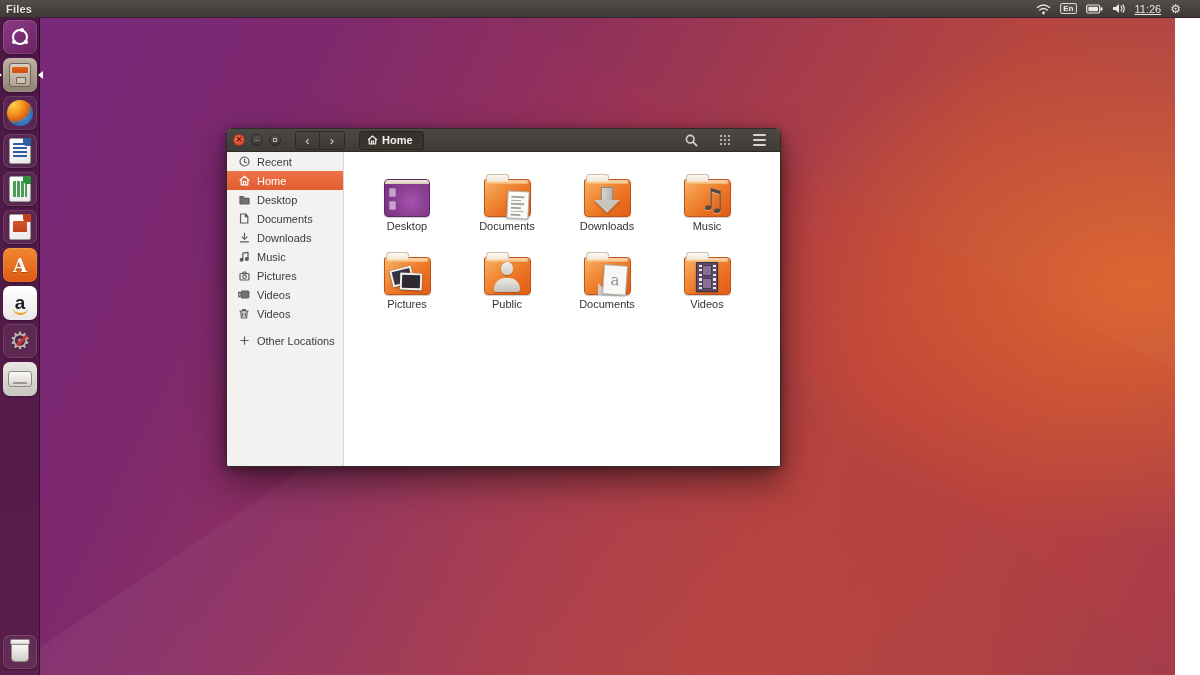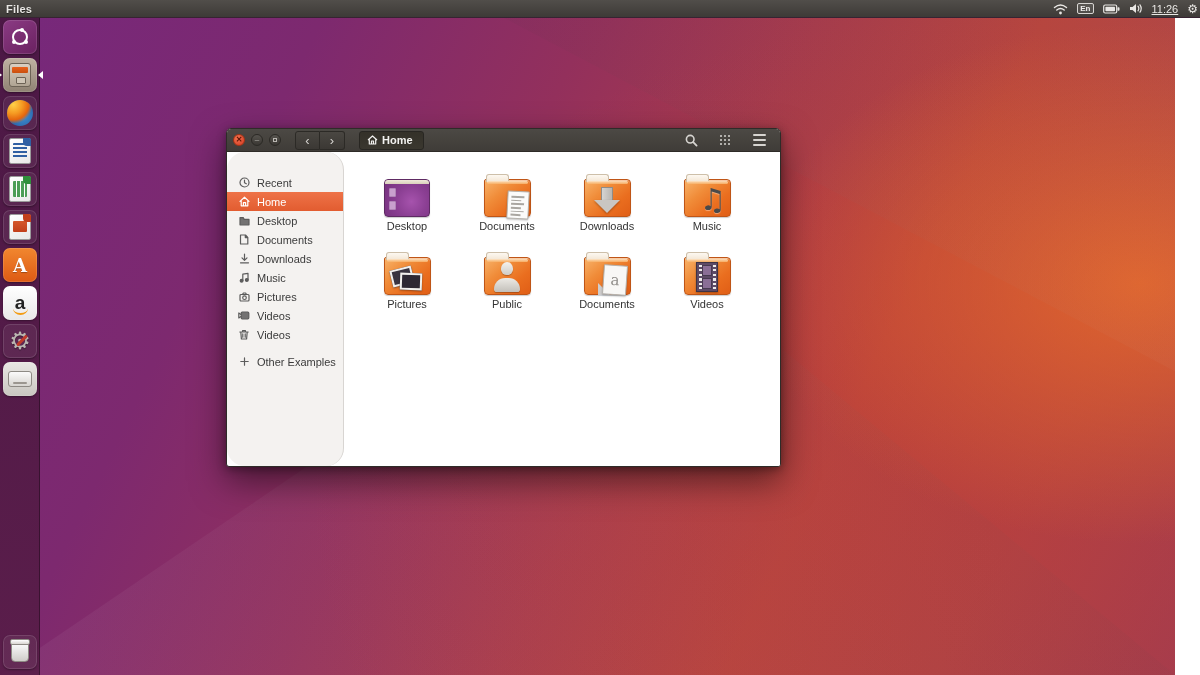--- a/index.html
+++ b/index.html
@@ -18,21 +18,21 @@
 
   
   .panel {
     position:absolute; top:0; left:0; width:1200px; height:18px;
     background:linear-gradient(#514e4a, #3d3a37);
     border-bottom:1px solid rgba(42,12,38,.65);
     display:flex; align-items:center; justify-content:space-between;
     color:#e9e7e4; font-size:11px; z-index:50;
   }
   .panel-left { padding-left:6px; font-weight:bold; letter-spacing:.2px; text-shadow:0 1px 1px rgba(0,0,0,.5); }
-  .panel-right { display:flex; align-items:center; gap:9px; padding-right:2px; }
+  .panel-right { display:flex; align-items:center; gap:9px; padding-right:19px; }
   .indicator { display:flex; align-items:center; }
   .kbd-box { border:1px solid #d7d5d2; border-radius:2px; font-size:8px; font-weight:bold; padding:0 2px; line-height:10px; height:11px; color:#efeeec; background:rgba(255,255,255,.08); }
   .clock { font-size:11px;text-decoration:underline; }
   .gear-glyph { font-size:12px; line-height:12px; color:#e9e7e4; }
 
   
   .launcher {
     position:absolute; top:18px; left:0; width:40px; height:657px;
     background:linear-gradient(180deg, rgba(70,22,62,.88), rgba(86,28,70,.88));
     box-shadow:inset -1px 0 0 rgba(0,0,0,.35);
@@ -118,21 +118,21 @@
   .hb-right { margin-left:auto; display:flex; align-items:center; gap:12px; padding-right:4px; }
   .hb-iconbtn { width:22px; height:19px; display:flex; align-items:center; justify-content:center; border-radius:3px; }
   .griddots { width:11px; height:11px; display:grid; grid-template-columns:repeat(3,1fr); gap:1.5px; }
   .griddots i { width:2.2px; height:2.2px; background:#d6d4d0; border-radius:1px; }
   .burger { width:13px; display:flex; flex-direction:column; gap:2.5px; }
   .burger i { height:2.2px; background:#d6d4d0; border-radius:1px; }
 
   .winbody { display:flex; height:calc(100% - 23px); }
 
   
-  .sidebar { width:117px; background:#f4f2f0; border-right:1px solid #d8d5d2; padding-top:21px; display:flex; flex-direction:column;border-radius:18px; }
+  .sidebar { width:117px; background:#f4f2f0; border-right:1px solid #d8d5d2; padding-top:0; display:flex; flex-direction:column; }
   .side-item { height:19px; display:flex; align-items:center; gap:7px; padding-left:11px; font-size:11px; color:#3b3b3b; cursor:default; }
   .side-item .sicon { width:12px; display:flex; align-items:center; justify-content:center; }
   .side-item.selected { background:linear-gradient(#ee7348,#e25c30); color:#fff; }
   .side-item.selected svg * { stroke:#fff !important; fill-opacity:1; }
   .side-sep { height:8px; }
   .sicon svg { display:block; }
 
   
   .filearea { flex:1; background:#fff; padding:13px 0 0 13px; }
   .filegrid { display:grid; grid-template-columns:repeat(4,100px); grid-auto-rows:78px; }
@@ -411,21 +411,21 @@
             </span>
           <span>Videos</span>
         </div>
         <div class="side-sep"></div>
         <div class="side-item">
           <span class="sicon">
               <svg class="sik" width="9" height="9" viewBox="0 0 9 9">
                 <path d="M4.5 0.8 V8.2 M0.8 4.5 H8.2"></path>
               </svg>
             </span>
-          <span>Other Examples</span>
+          <span>Other Locations</span>
         </div>
       </div>
 
       <div class="filearea">
         <div class="filegrid">
 
           <div class="file-item">
             <div class="iconwrap">
                 <div class="icon-desktop">
                   <i></i>

